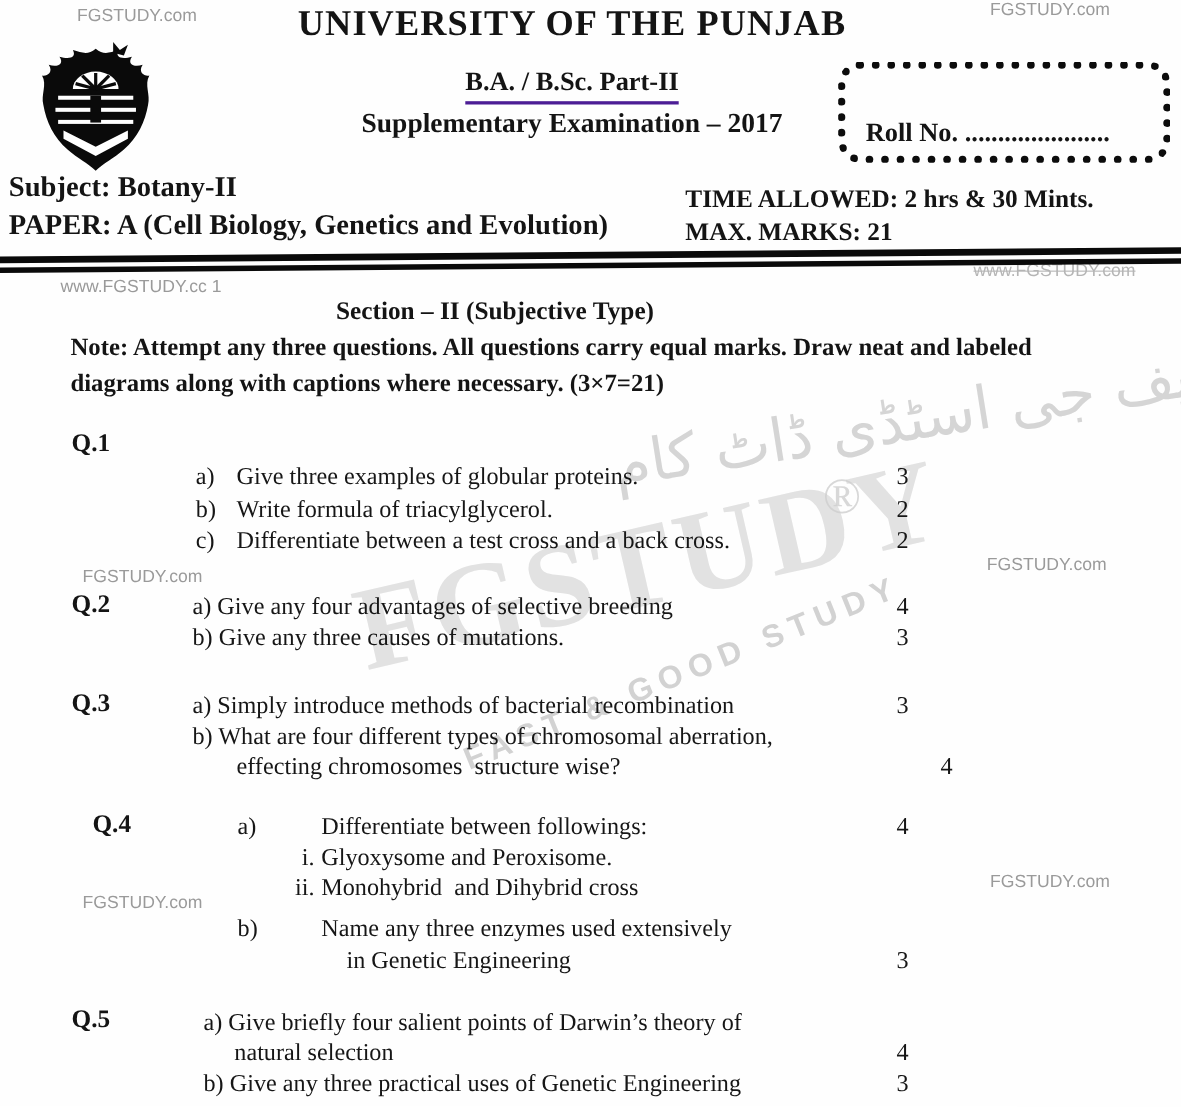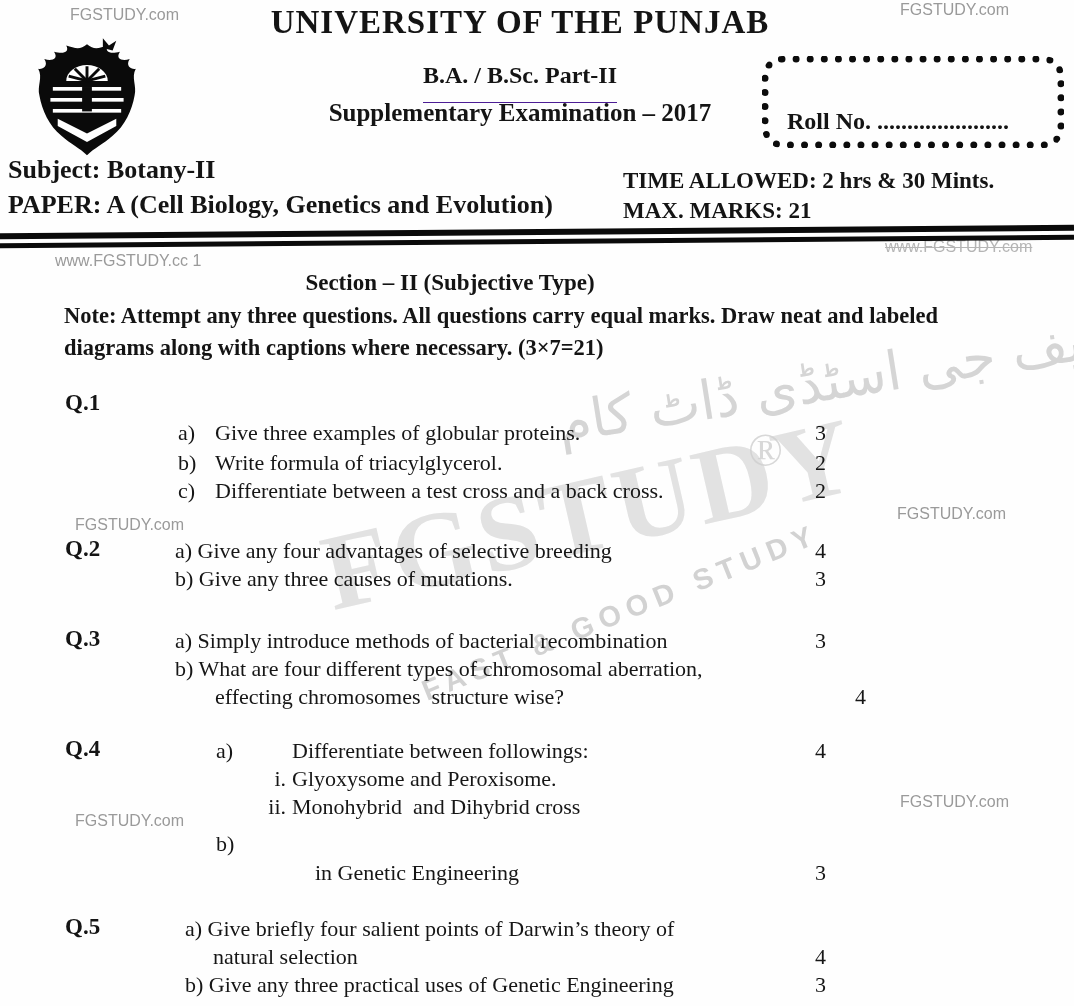--- a/index.html
+++ b/index.html
@@ -13,21 +13,21 @@
          letter-spacing:4px;color:#d9d9d9;opacity:.75;transform:rotate(-13deg);white-space:pre;}
   .brand-reg{position:absolute;left:748px;top:424px;font-size:46px;color:#cfcfcf;opacity:.8;}
   .tagline{position:absolute;left:408px;top:596px;font:bold 29px "Liberation Sans",sans-serif;
            letter-spacing:7px;color:#d2d2d2;transform:rotate(-22deg);white-space:pre;}
   .urdu{position:absolute;left:580px;top:348px;width:520px;font:54px "DejaVu Sans",sans-serif;
         color:#cbcbcb;opacity:.8;transform:rotate(-9deg);direction:rtl;white-space:pre;}
 
   
   .uni{position:absolute;left:0;top:4px;width:1040px;text-align:center;font-weight:bold;font-size:33px;letter-spacing:1px;}
   .level-wrap{position:absolute;left:0;top:62px;width:1040px;text-align:center;}
-  .level{display:inline-block;font-weight:bold;font-size:24px;border-bottom:1px solid #4c1d95;padding-bottom:13px;}
+  .level{display:inline-block;font-weight:bold;font-size:24px;border-bottom:3px solid #4c1d95;padding-bottom:3px;}
   .exam{position:absolute;left:0;top:99px;width:1040px;text-align:center;font-weight:bold;font-size:25px;}
   .rollbox{position:absolute;left:762px;top:56px;width:288px;height:78px;border:7px dotted #0c0c0c;border-radius:20px;}
   .rolltext{position:absolute;left:18px;bottom:6px;font-weight:bold;font-size:24px;white-space:pre;}
   .subject{position:absolute;left:8px;top:155px;font-weight:bold;font-size:26px;}
   .paper{position:absolute;left:8px;top:190px;font-weight:bold;font-size:26px;}
   .time{position:absolute;left:623px;top:168px;font-weight:bold;font-size:23px;}
   .maxmarks{position:absolute;left:623px;top:198px;font-weight:bold;font-size:23px;}
   .rule-a{position:absolute;left:0;top:229px;width:1074px;height:6px;background:#0a0a0a;transform:rotate(-0.45deg);}
   .rule-b{position:absolute;left:0;top:239px;width:1074px;height:5px;background:#0a0a0a;transform:rotate(-0.45deg);}
 
@@ -44,21 +44,21 @@
   .g1 .lb{left:178px;} .g1 .tx{left:215px;}
   .g2 .tx{left:175px;}
   .g4 .lb{left:216px;} .g4 .tx{left:292px;}
   .g4i .lb{left:248px;width:38px;text-align:right;} .g4i .tx{left:292px;}
   .g4in .tx{left:315px;}
   .g5 .tx{left:185px;} .g5in .tx{left:213px;}
 
   .t390{top:390px;} .t420{top:420px;} .t450{top:450px;} .t478{top:478px;}
   .t536{top:536px;} .t538{top:538px;} .t566{top:566px;}
   .t626{top:626px;} .t628{top:628px;} .t656{top:656px;} .t684{top:684px;margin-left:40px;}
-  .t736{top:736px;} .t738{top:738px;} .t766{top:766px;} .t794{top:794px;} .t831{top:831px;} .t860{top:860px;}
+  .t736{top:736px;margin-left:19px;} .t738{top:738px;} .t766{top:766px;} .t794{top:794px;} .t831{top:831px;} .t860{top:860px;}
   .t914{top:914px;} .t916{top:916px;} .t944{top:944px;} .t972{top:972px;}
 
   
   .crest{position:absolute;left:26px;top:36px;width:122px;height:124px;}
 </style>
 </head>
 <body>
 
 <div id="page">
 
@@ -163,20 +163,21 @@
   <div class="r g4i t766">
     <span class="lb">i.</span>
     <span class="tx">Glyoxysome and Peroxisome.</span>
   </div>
   <div class="r g4i t794">
     <span class="lb">ii.</span>
     <span class="tx">Monohybrid  and Dihybrid cross</span>
   </div>
   <div class="r g4 t831">
     <span class="lb">b)</span>
+    <span class="tx">Name any three enzymes used extensively</span>
   </div>
   <div class="r g4in t860">
     <span class="tx">in Genetic Engineering</span>
     <span class="mk">3</span>
   </div>
 
   <div class="qno t914">Q.5</div>
   <div class="r g5 t916">
     <span class="tx">a) Give briefly four salient points of Darwin’s theory of</span>
   </div>

